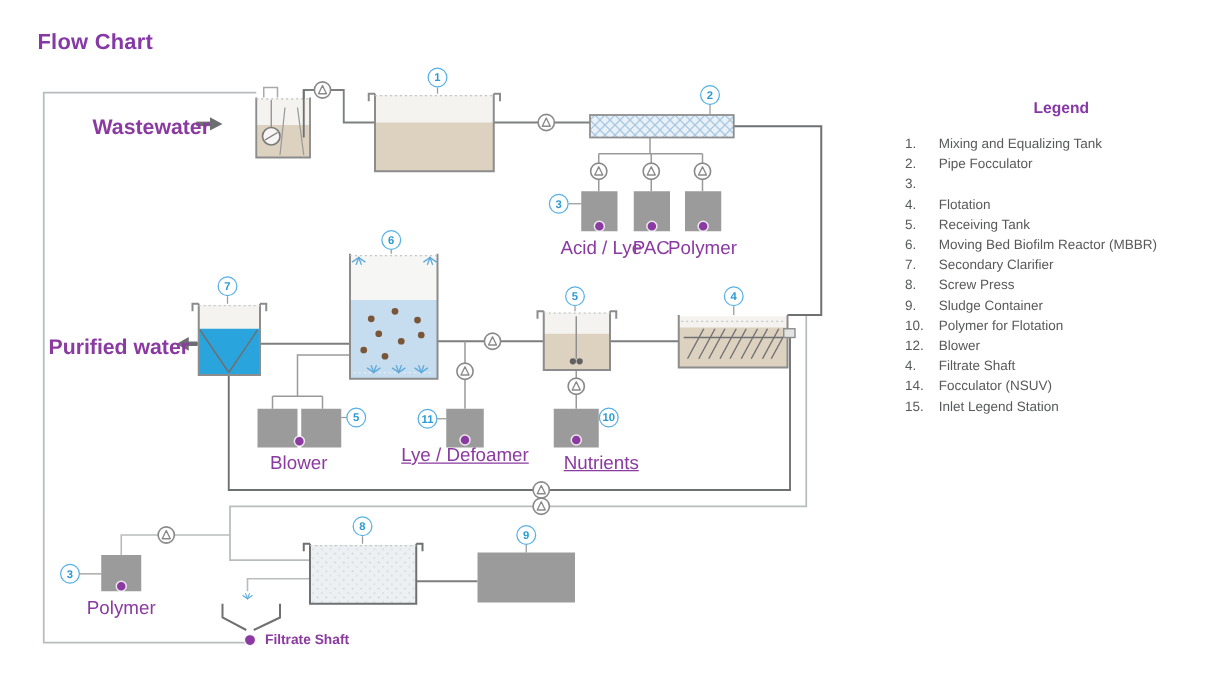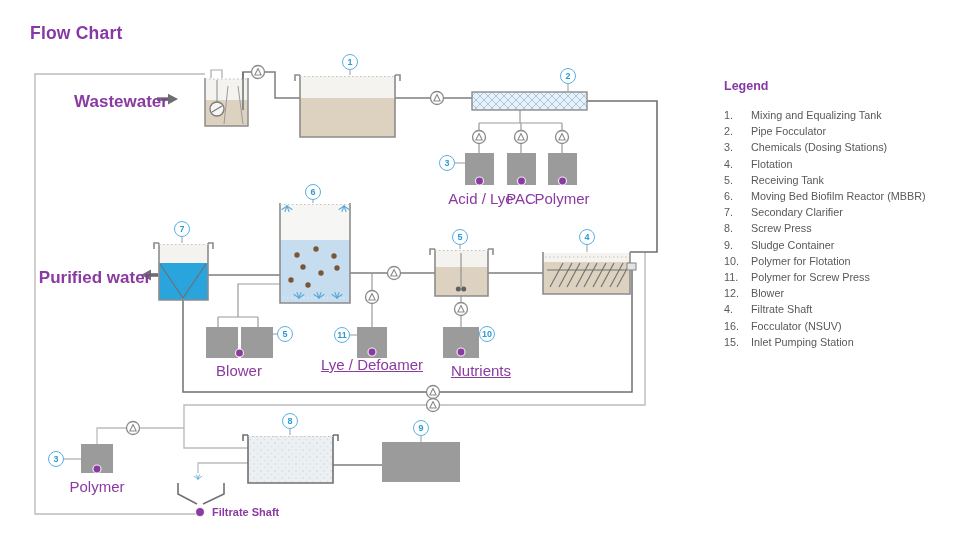--- a/index.html
+++ b/index.html
@@ -13,21 +13,21 @@
   .flowlab{font-size:17px;font-weight:bold;color:#8a3aa0;transform:translateX(-50%);}
   .chemlab{font-size:15px;color:#8a3aa0;transform:translateX(-50%);}
   .chemlab.noctr{transform:none;}
   .badge{
     box-sizing:border-box;width:16px;height:16px;border-radius:50%;
     border:1.5px solid #57b1e6;background:#ffffff;color:#2d9ad3;
     font-size:9px;font-weight:bold;display:flex;align-items:center;justify-content:center;
     position:absolute;line-height:1;
   }
   .legend{position:absolute;left:724px;top:79px;width:250px;}
-  .legend-title{font-size:12.5px;font-weight:bold;color:#8639a6;margin-bottom:14px;}
+  .legend-title{font-size:12.5px;font-weight:bold;color:#8639a6;margin-bottom:14px;text-align:center;}
   .lrow{display:flex;font-size:10.8px;color:#58595b;line-height:16.2px;}
   .lnum{width:27px;flex:none;}
 </style>
 </head>
 <body>
 
 <div id="stage">
 
   <svg id="diagram-svg" width="980" height="546" viewBox="0 0 980 546">
     <defs>
@@ -303,21 +303,20 @@
     <div class="lrow">
         <span class="lnum">1.</span>
         <span>Mixing and Equalizing Tank</span>
       </div>
     <div class="lrow">
         <span class="lnum">2.</span>
         <span>Pipe Focculator</span>
       </div>
     <div class="lrow">
         <span class="lnum">3.</span>
-        <span>Chemicals (Dosing Stations)</span>
       </div>
     <div class="lrow">
         <span class="lnum">4.</span>
         <span>Flotation</span>
       </div>
     <div class="lrow">
         <span class="lnum">5.</span>
         <span>Receiving Tank</span>
       </div>
     <div class="lrow">
@@ -334,34 +333,30 @@
       </div>
     <div class="lrow">
         <span class="lnum">9.</span>
         <span>Sludge Container</span>
       </div>
     <div class="lrow">
         <span class="lnum">10.</span>
         <span>Polymer for Flotation</span>
       </div>
     <div class="lrow">
-        <span class="lnum">11.</span>
-        <span>Polymer for Screw Press</span>
-      </div>
-    <div class="lrow">
         <span class="lnum">12.</span>
         <span>Blower</span>
       </div>
     <div class="lrow">
         <span class="lnum">4.</span>
         <span>Filtrate Shaft</span>
       </div>
     <div class="lrow">
-        <span class="lnum">16.</span>
+        <span class="lnum">14.</span>
         <span>Focculator (NSUV)</span>
       </div>
     <div class="lrow">
         <span class="lnum">15.</span>
-        <span>Inlet Pumping Station</span>
+        <span>Inlet Legend Station</span>
       </div>
   </div>
 
 </div>
 
 </body></html>

